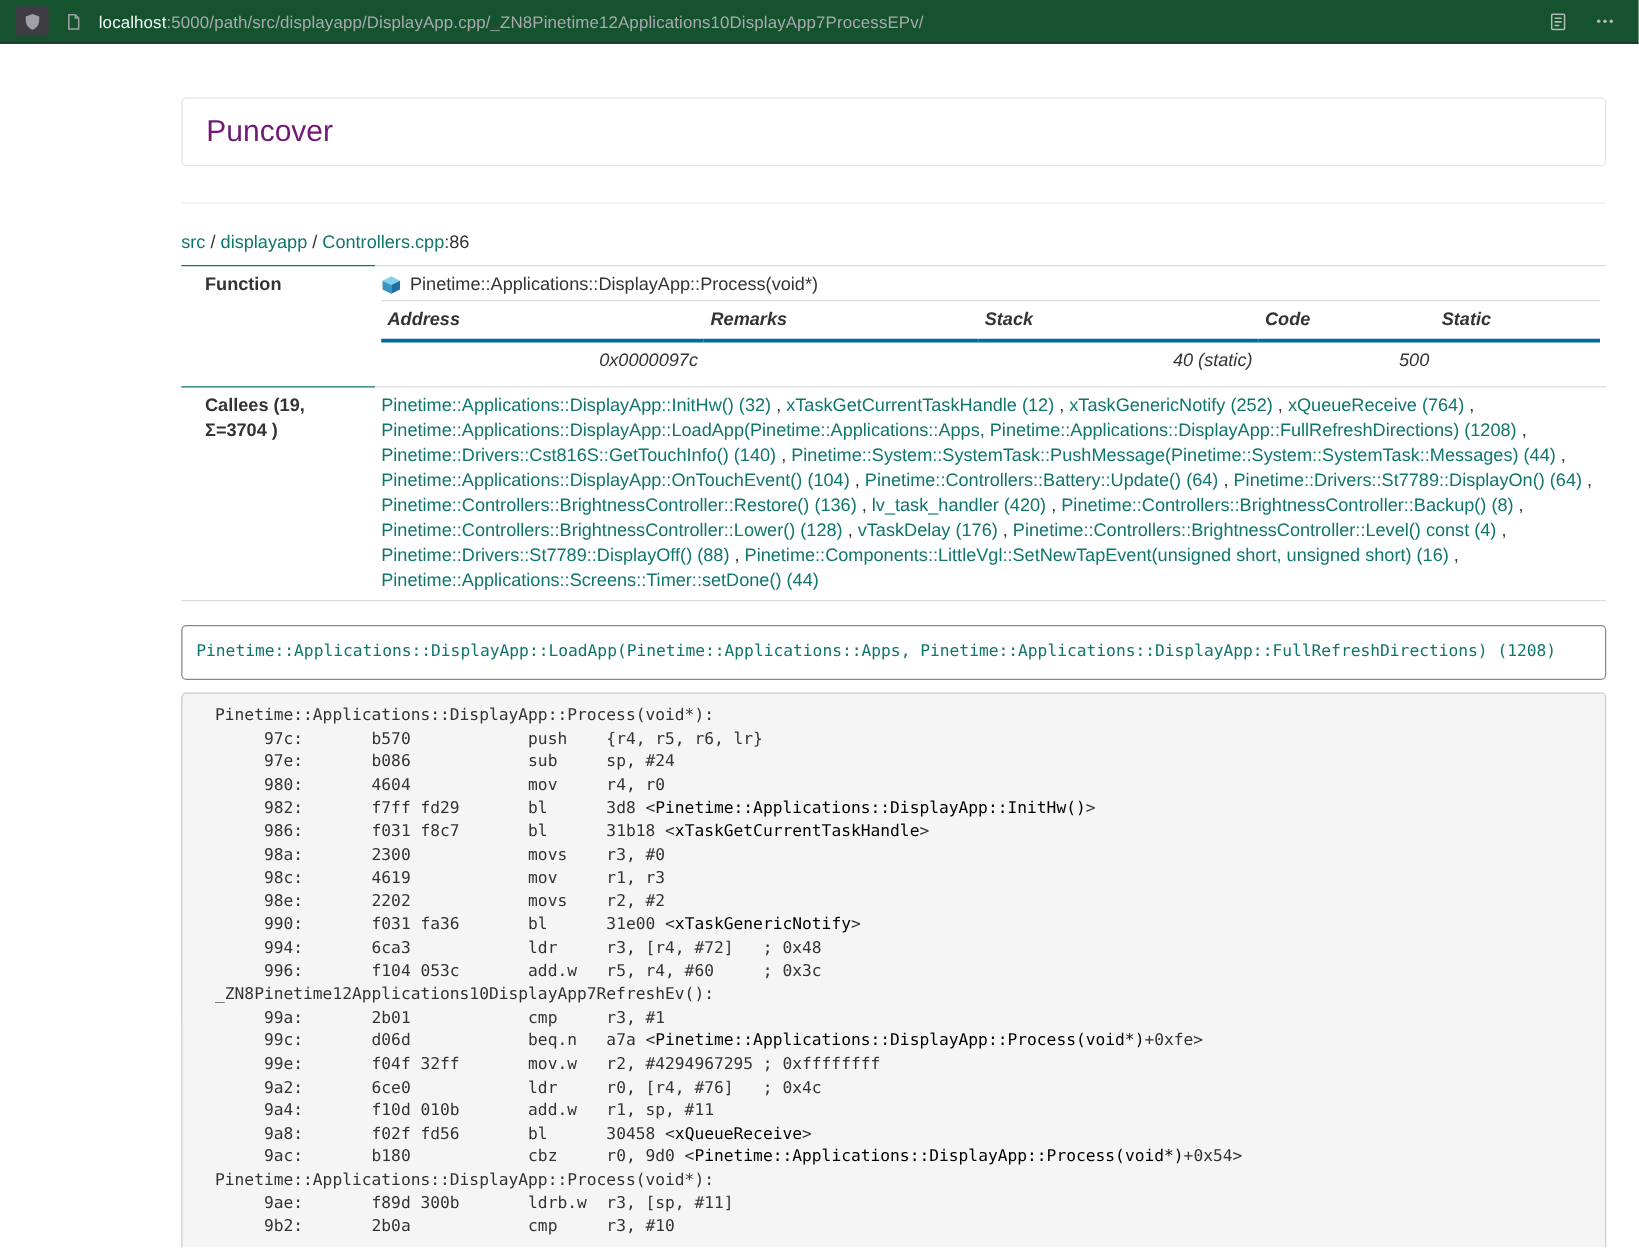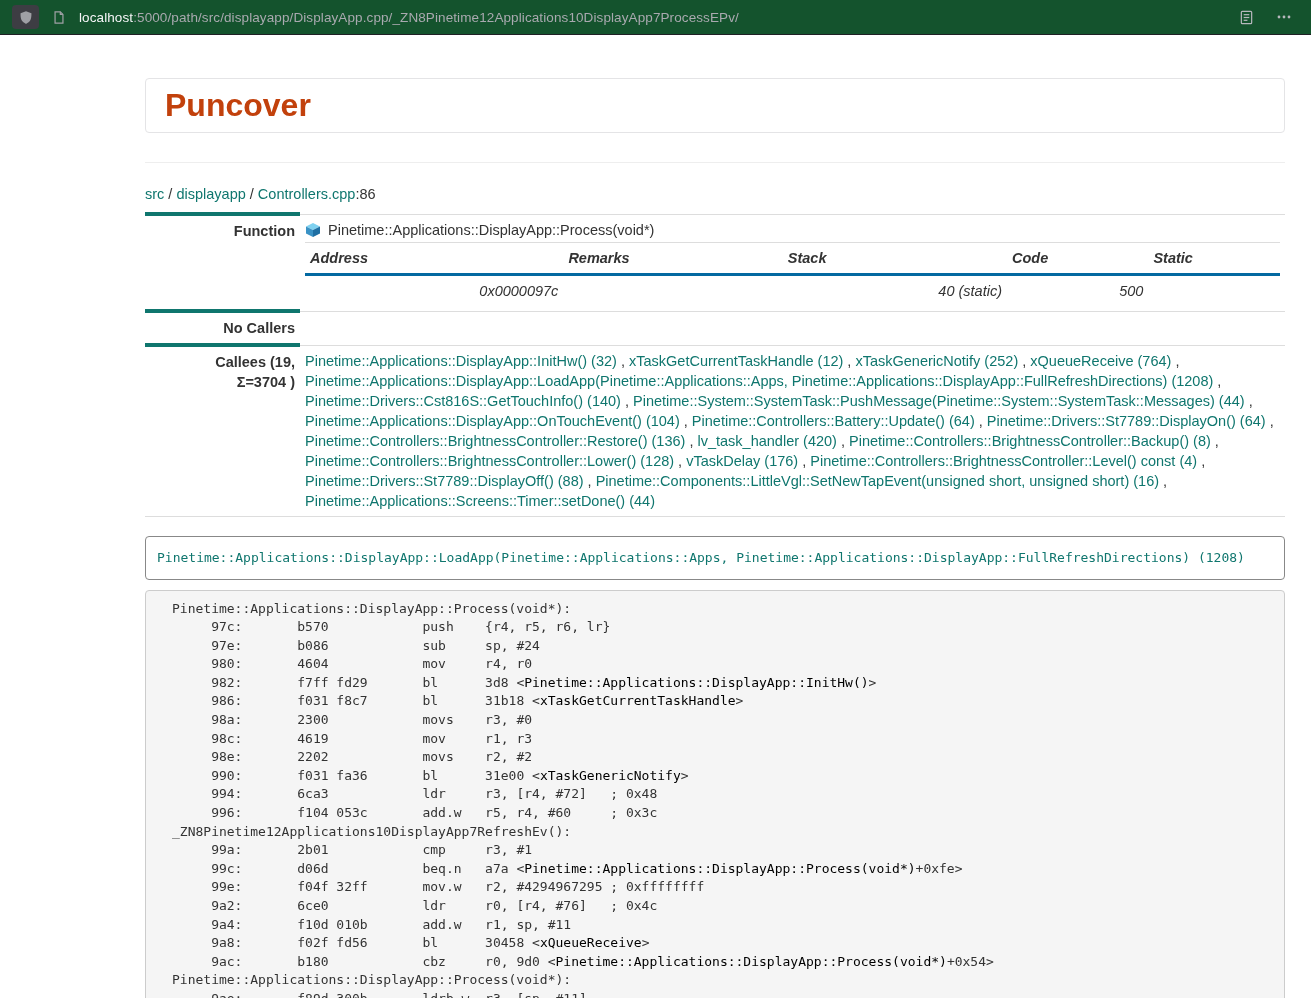--- a/index.html
+++ b/index.html
@@ -10,29 +10,29 @@
   .browser-bar { height:35px; background:#14532d; display:flex; align-items:center; padding:0 12px; gap:9px; border-bottom:1px solid #202025; }
   .shield-chip { width:27px; height:24px; background:#3d3d43; border-radius:4px; display:flex; align-items:center; justify-content:center; flex:none; cursor:pointer; }
   .bar-icon { width:22px; height:22px; display:flex; align-items:center; justify-content:center; border-radius:3px; flex:none; cursor:pointer; }
   .url-text { flex:1; font-size:13.5px; color:#a9a9af; white-space:nowrap; overflow:hidden; cursor:text; letter-spacing:0.1px; }
   .url-host { color:#f6f6f8; }
   .bar-right { display:flex; gap:16px; align-items:center; margin-left:auto; padding-right:4px; }
 
   
   .container { width:1140px; margin-left:145px; }
   .title-panel { margin-top:43px; border:1px solid #e4e4e6; border-radius:4px; padding:12px 19px; background:#fff; }
-  .title-panel h1 { margin:0; font-size:32px; font-weight:700; color:#c2410c; line-height:29px; }
+  .title-panel h1 { margin:0; font-size:24px; font-weight:400; color:#701a75; line-height:29px; }
   hr.divider { border:0; border-top:1px solid #eee; margin:29px 0 21px 0; }
 
   a { color:#0f766e; text-decoration:none; cursor:pointer; }
   .crumb-sep, .crumb-suffix { color:#333; }
   .breadcrumb { font-size:14.5px; line-height:20px; }
 
   table.main-table { width:100%; border-collapse:collapse; margin-top:8px; font-size:14.5px; border-bottom:1px solid #ddd; }
-  table.main-table > tbody > tr > th { width:155px; text-align:right; vertical-align:top; padding:5px 5px 5px 19px; border-top:4px solid #0f766e; font-weight:700; line-height:20px; }
+  table.main-table > tbody > tr > th { width:155px; text-align:left; vertical-align:top; padding:5px 5px 5px 19px; border-top:1px solid #0f766e; font-weight:700; line-height:20px; }
   table.main-table > tbody > tr > td { vertical-align:top; padding:5px; border-top:1px solid #ddd; line-height:20px; }
 
   .func-line { display:flex; align-items:center; gap:7px; line-height:20px; }
   .func-icon { display:inline-flex; width:16px; height:16px; flex:none; }
 
   table.inner-table { width:100%; border-collapse:collapse; margin-top:2px;font-style:italic; }
   table.inner-table th { text-align:left; font-weight:700; padding:5px; border-top:1px solid #ddd; line-height:20px; }
   table.inner-table td { padding:5px; border-top:3px solid #0369a1; line-height:20px;text-align:right; }
 
   .callees-cell a { white-space:normal; }
@@ -135,24 +135,20 @@
                 <td></td>
                 <td>40 (static)</td>
                 <td>500</td>
                 <td></td>
               </tr>
             </tbody>
           </table>
         </td>
       </tr>
       <tr>
-        <th>No Callers</th>
-        <td></td>
-      </tr>
-      <tr>
         <th>Callees (19, Σ=3704 )</th>
         <td class="callees-cell"><a href="#">Pinetime::Applications::DisplayApp::InitHw() (32)</a> , <a href="#">xTaskGetCurrentTaskHandle (12)</a> , <a href="#">xTaskGenericNotify (252)</a> , <a href="#">xQueueReceive (764)</a> , <a href="#">Pinetime::Applications::DisplayApp::LoadApp(Pinetime::Applications::Apps, Pinetime::Applications::DisplayApp::FullRefreshDirections) (1208)</a> , <a href="#">Pinetime::Drivers::Cst816S::GetTouchInfo() (140)</a> , <a href="#">Pinetime::System::SystemTask::PushMessage(Pinetime::System::SystemTask::Messages) (44)</a> , <a href="#">Pinetime::Applications::DisplayApp::OnTouchEvent() (104)</a> , <a href="#">Pinetime::Controllers::Battery::Update() (64)</a> , <a href="#">Pinetime::Drivers::St7789::DisplayOn() (64)</a> , <a href="#">Pinetime::Controllers::BrightnessController::Restore() (136)</a> , <a href="#">lv_task_handler (420)</a> , <a href="#">Pinetime::Controllers::BrightnessController::Backup() (8)</a> , <a href="#">Pinetime::Controllers::BrightnessController::Lower() (128)</a> , <a href="#">vTaskDelay (176)</a> , <a href="#">Pinetime::Controllers::BrightnessController::Level() const (4)</a> , <a href="#">Pinetime::Drivers::St7789::DisplayOff() (88)</a> , <a href="#">Pinetime::Components::LittleVgl::SetNewTapEvent(unsigned short, unsigned short) (16)</a> , <a href="#">Pinetime::Applications::Screens::Timer::setDone() (44)</a></td>
       </tr>
     </tbody>
   </table>
 
   <div class="highlight-panel">
     <a href="#">Pinetime::Applications::DisplayApp::LoadApp(Pinetime::Applications::Apps, Pinetime::Applications::DisplayApp::FullRefreshDirections) (1208)</a>
   </div>
 

